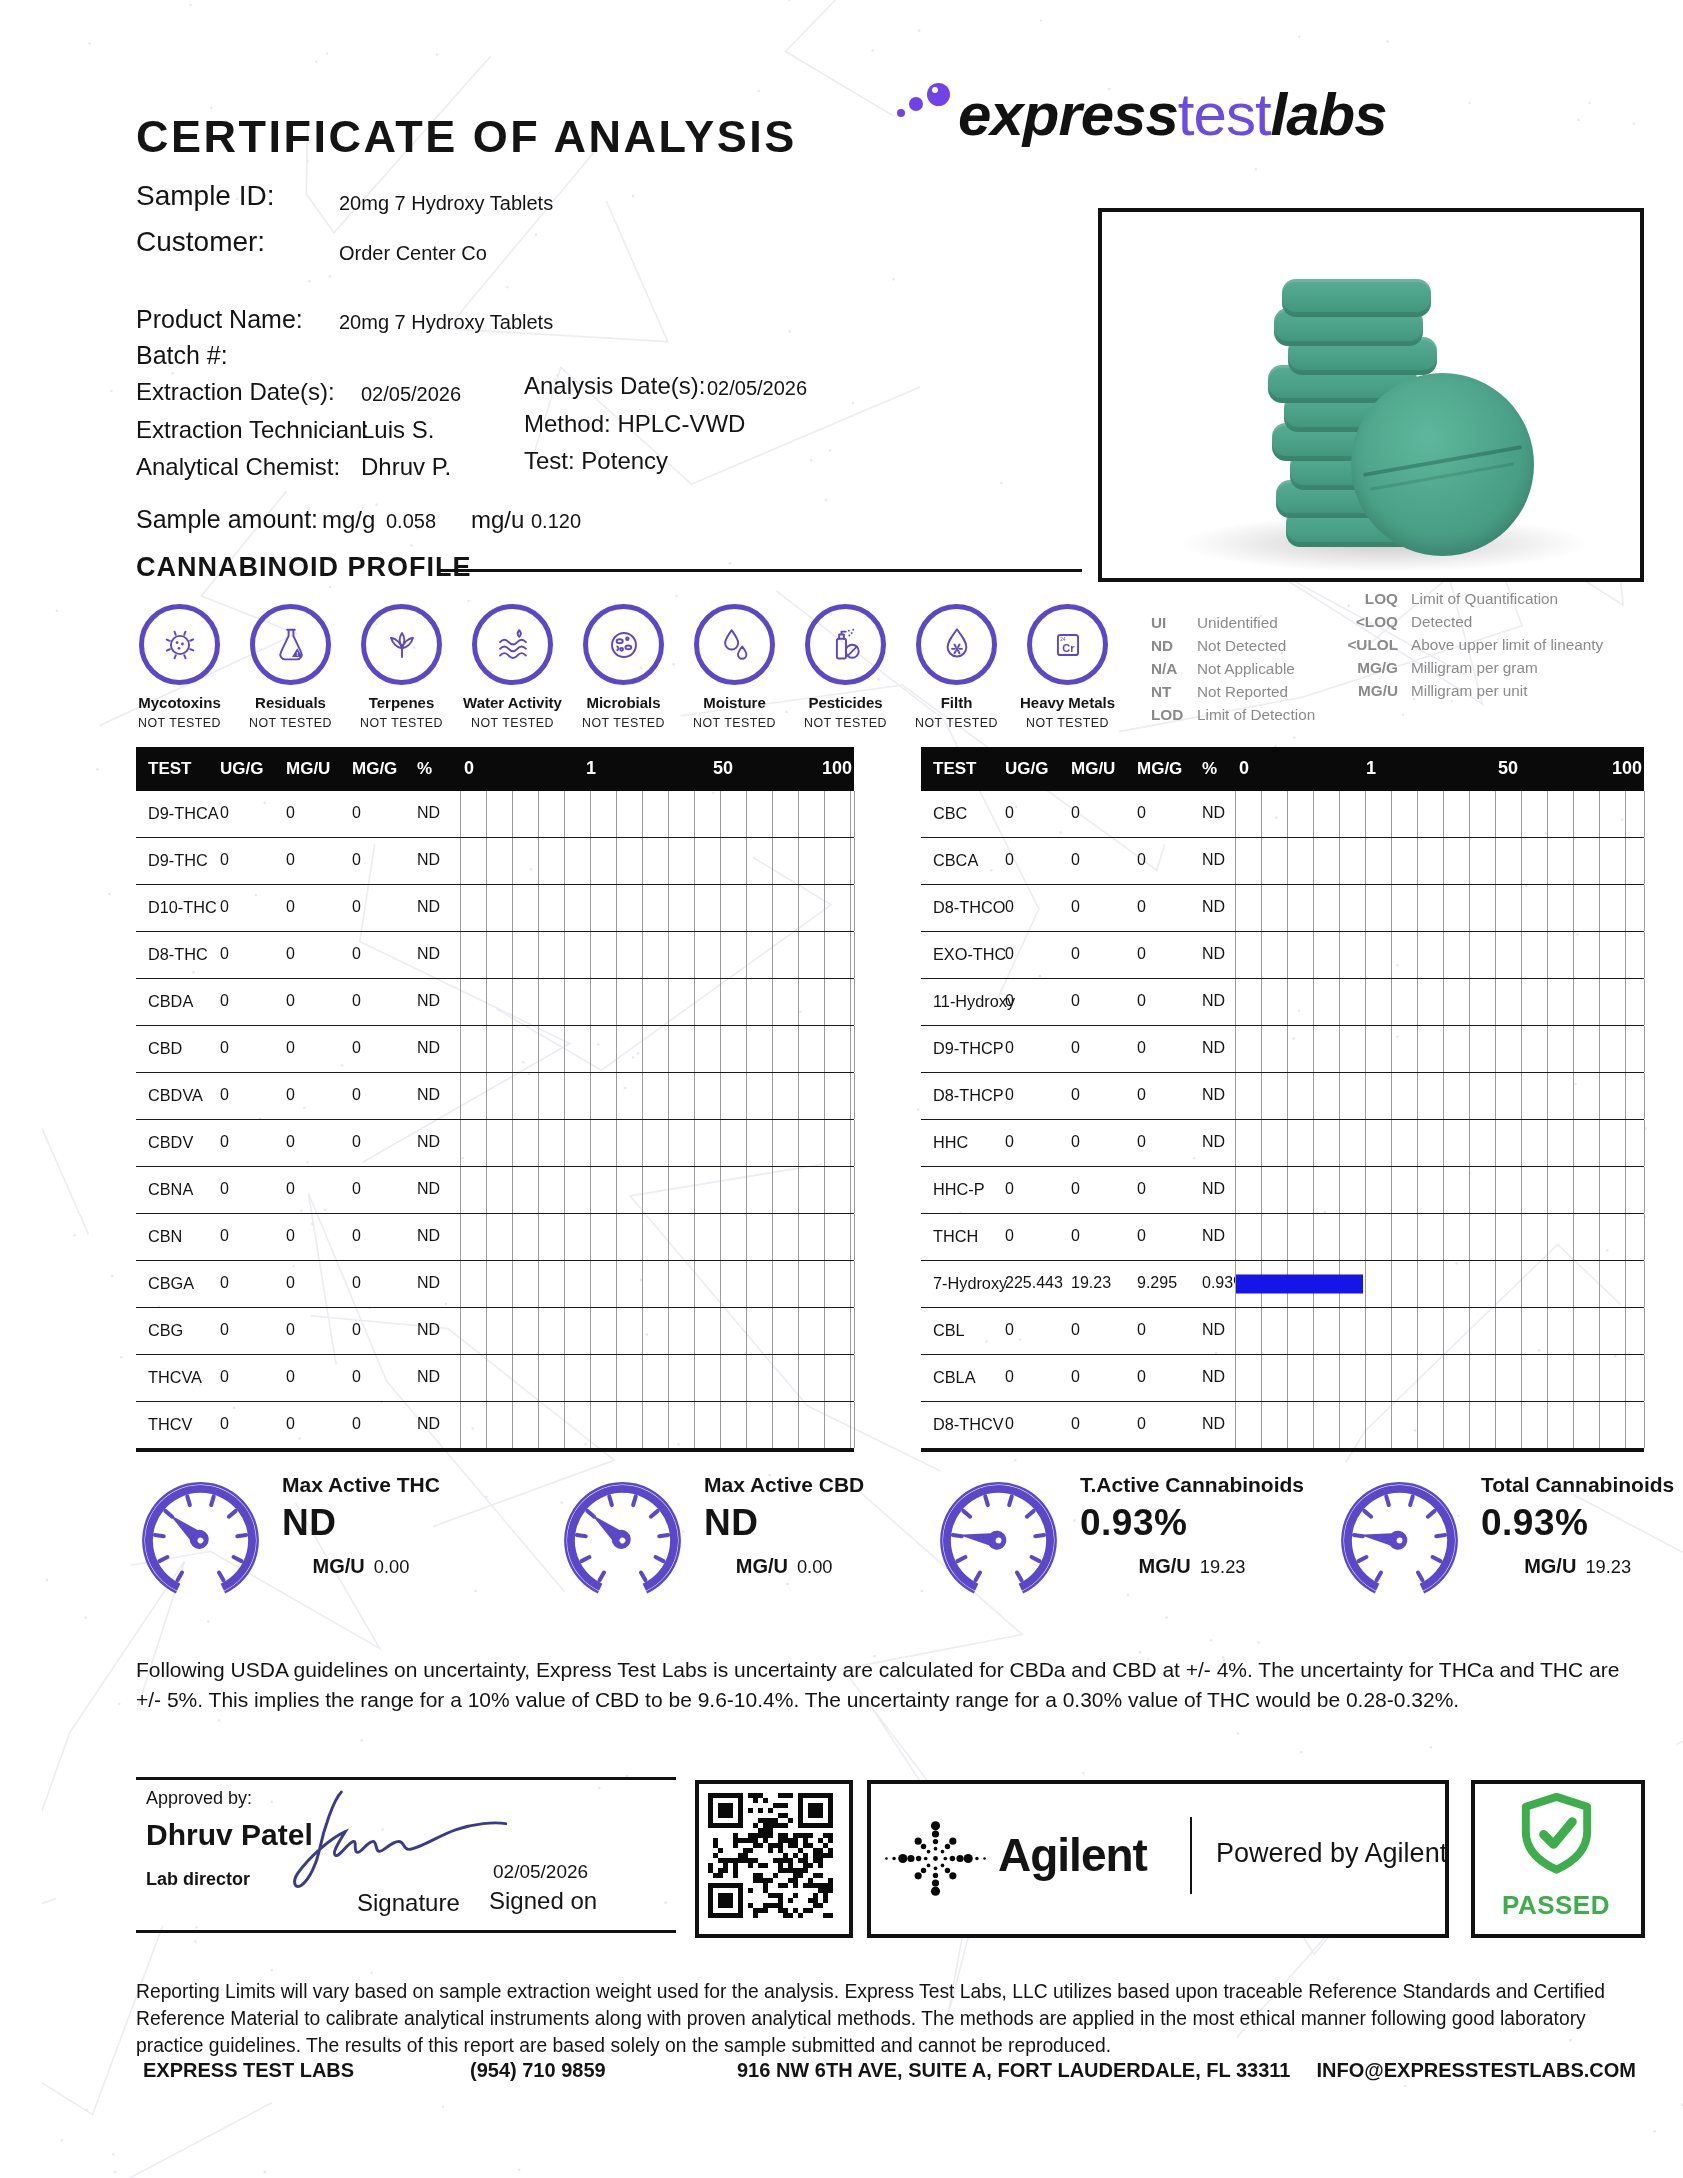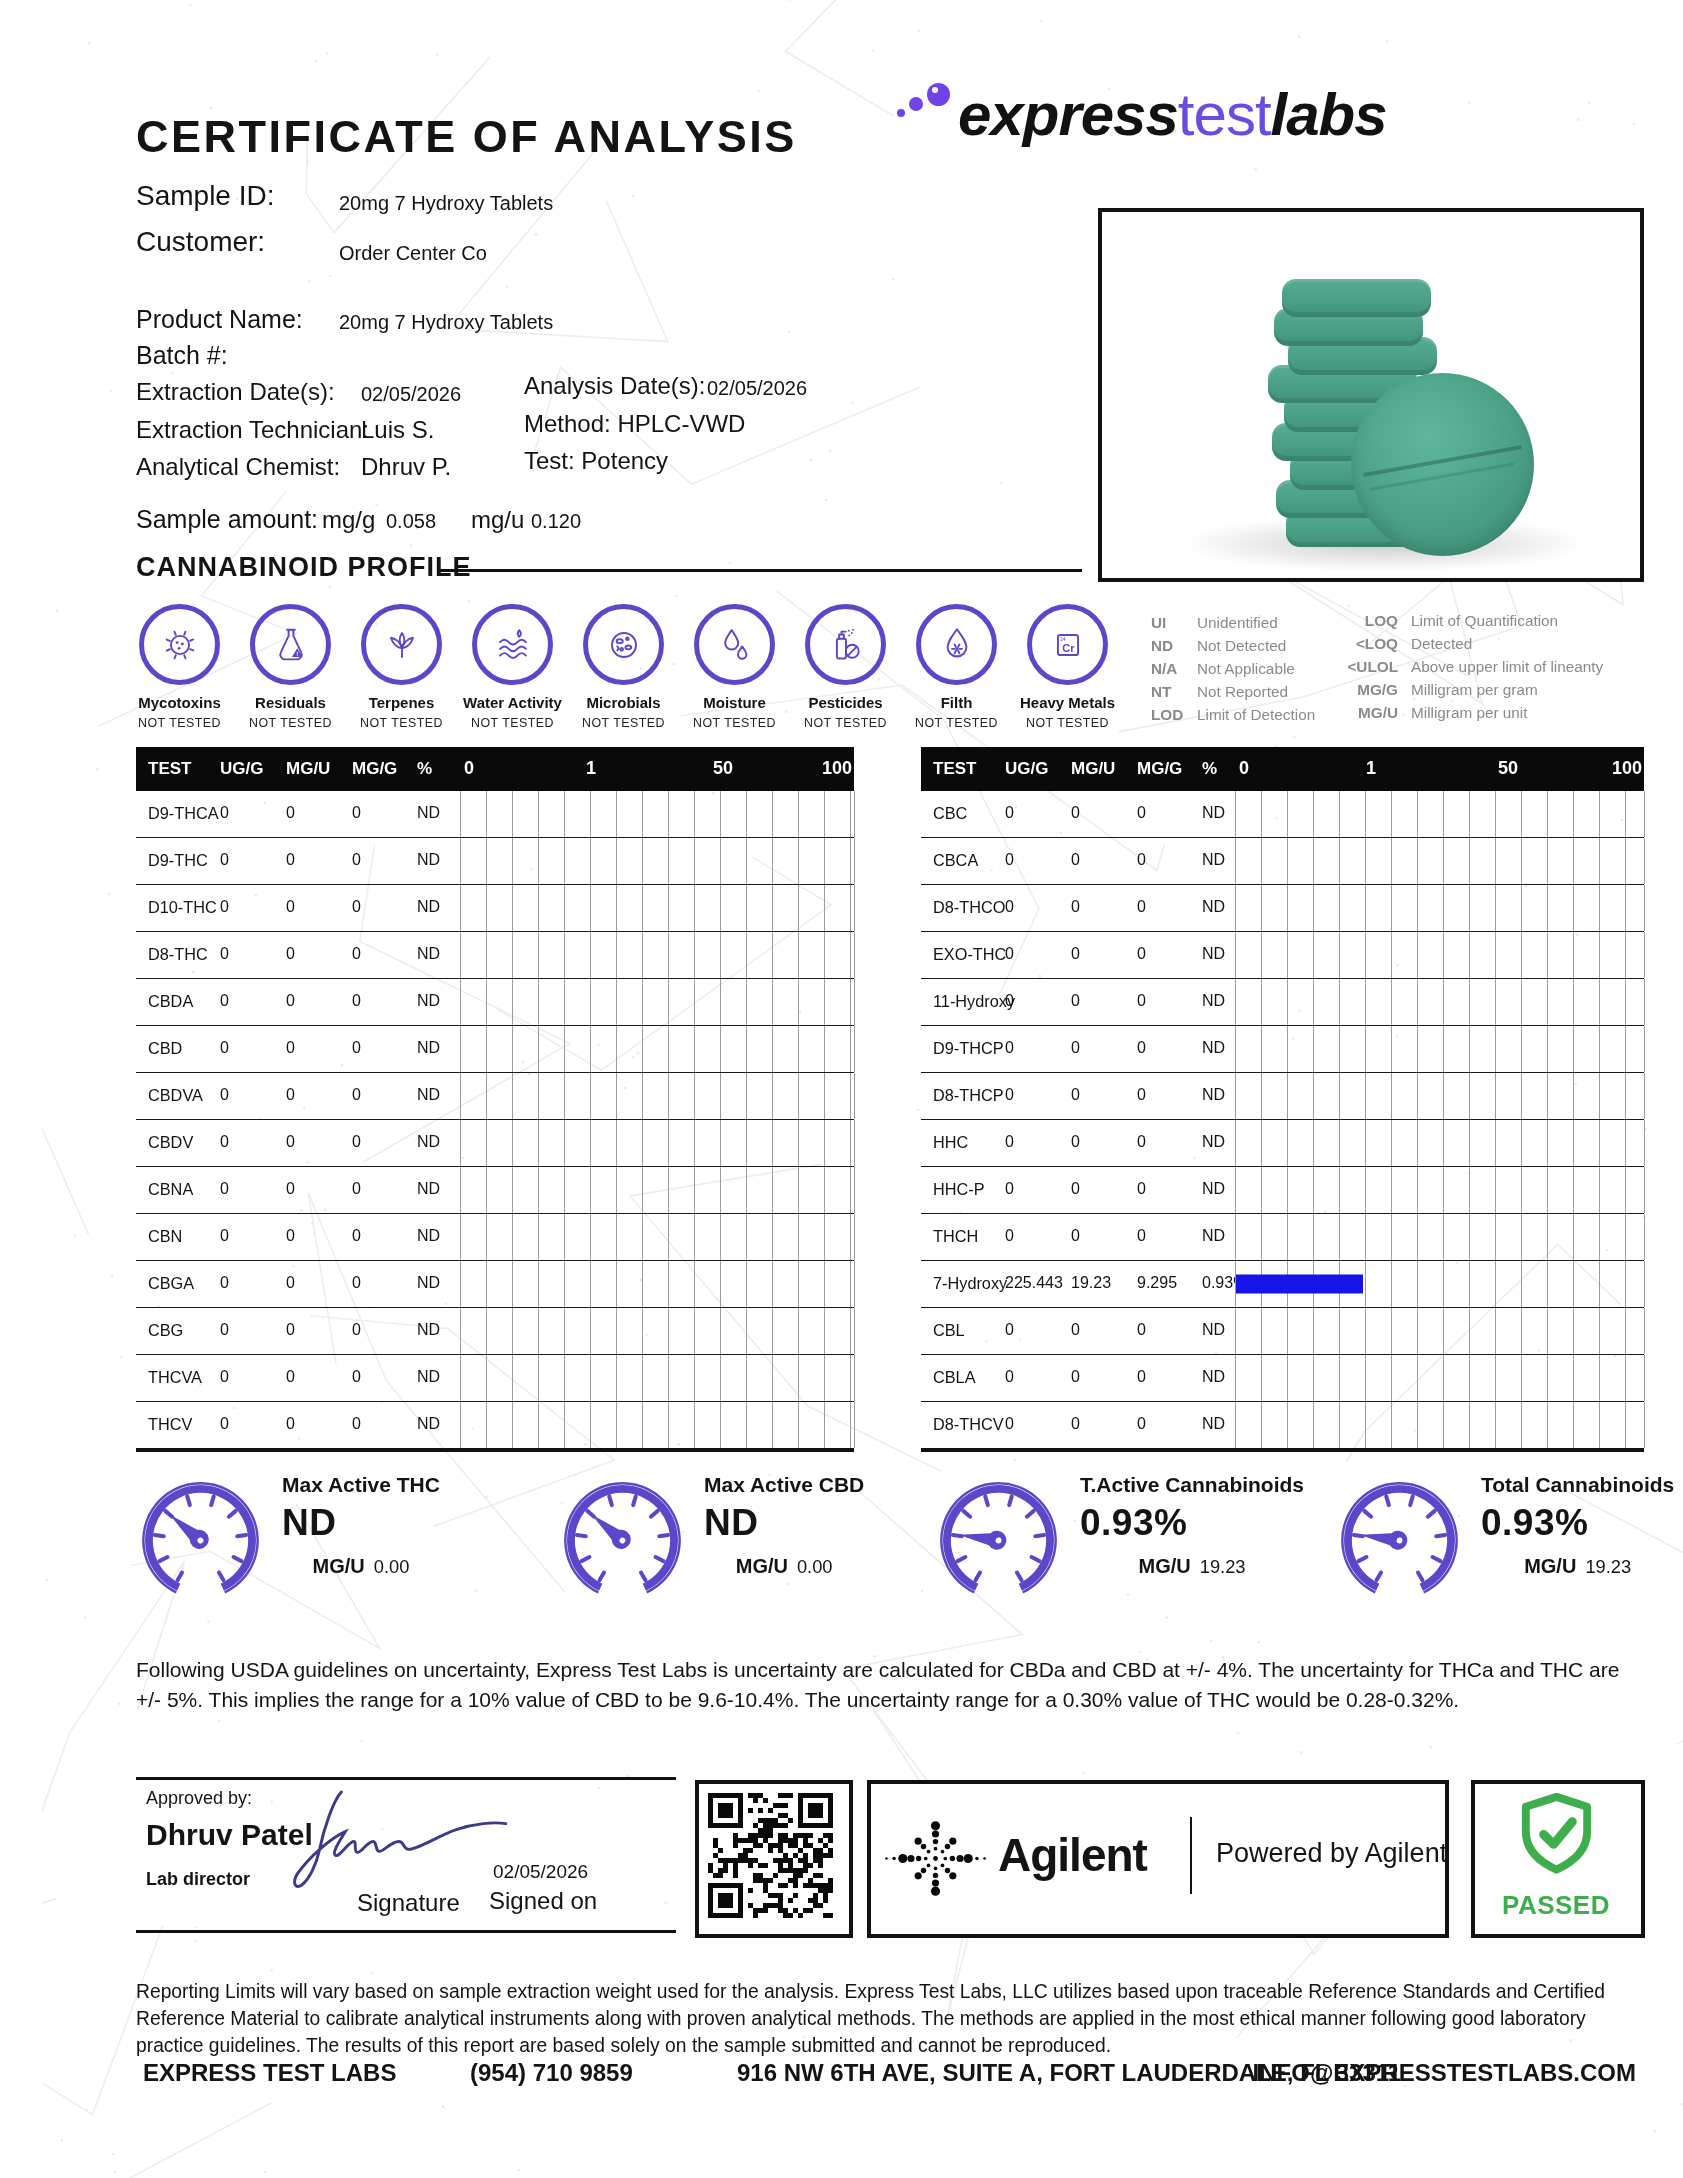--- a/index.html
+++ b/index.html
@@ -87,21 +87,21 @@
 
   
   .hline{height:3px;background:#111;}
   .box{position:absolute;border:4px solid #111;background:#fff;}
   .agilent-name{font-size:46px;font-weight:800;letter-spacing:-1px;}
   .agilent-tag{font-size:27px;}
   .vdiv{width:2px;height:77px;background:#111;}
   .passed-label{color:#3ead4b;font-weight:800;font-size:26px;letter-spacing:0.5px;text-align:center;}
 
   .fine{font-size:19.3px;line-height:27px;}
-  .foot{font-size:24px;font-weight:700;white-space:nowrap;}
+  .foot{font-size:20px;font-weight:700;white-space:nowrap;}
 </style>
 </head>
 <body>
 
 <div id="page">
   <div id="bg"><svg width="1683" height="2178" viewBox="0 0 1700 2200">
         <polyline points="0,1309 -151,1198 -7,1124 47,1247" fill="none" stroke="#ececf2" stroke-width="1.6"></polyline>
         <polyline points="1429,450 1495,632 1274,704 1088,739" fill="none" stroke="#ececf2" stroke-width="1.6"></polyline>
         <polyline points="232,2124 15,2239 -203,2446 -309,2477" fill="none" stroke="#ececf2" stroke-width="1.6"></polyline>
         <polyline points="528,1608 348,1395 269,1205 297,1378" fill="none" stroke="#ececf2" stroke-width="1.6"></polyline>
@@ -562,21 +562,21 @@
       </div>
       <div class="leg-row">
         <span class="leg-term">NT</span>
         <span class="leg-def">Not Reported</span>
       </div>
       <div class="leg-row">
         <span class="leg-term">LOD</span>
         <span class="leg-def">Limit of Detection</span>
       </div>
     </div>
-  <div class="abs z legend leg-c2" id="legend-right" style="left:1287px;top:612px;">
+  <div class="abs z legend leg-c2" id="legend-right" style="left:1287px;top:590px;">
       <div class="leg-row">
         <span class="leg-term">LOQ</span>
         <span class="leg-def">Limit of Quantification</span>
       </div>
       <div class="leg-row">
         <span class="leg-term">&lt;LOQ</span>
         <span class="leg-def">Detected</span>
       </div>
       <div class="leg-row">
         <span class="leg-term">&lt;ULOL</span>

